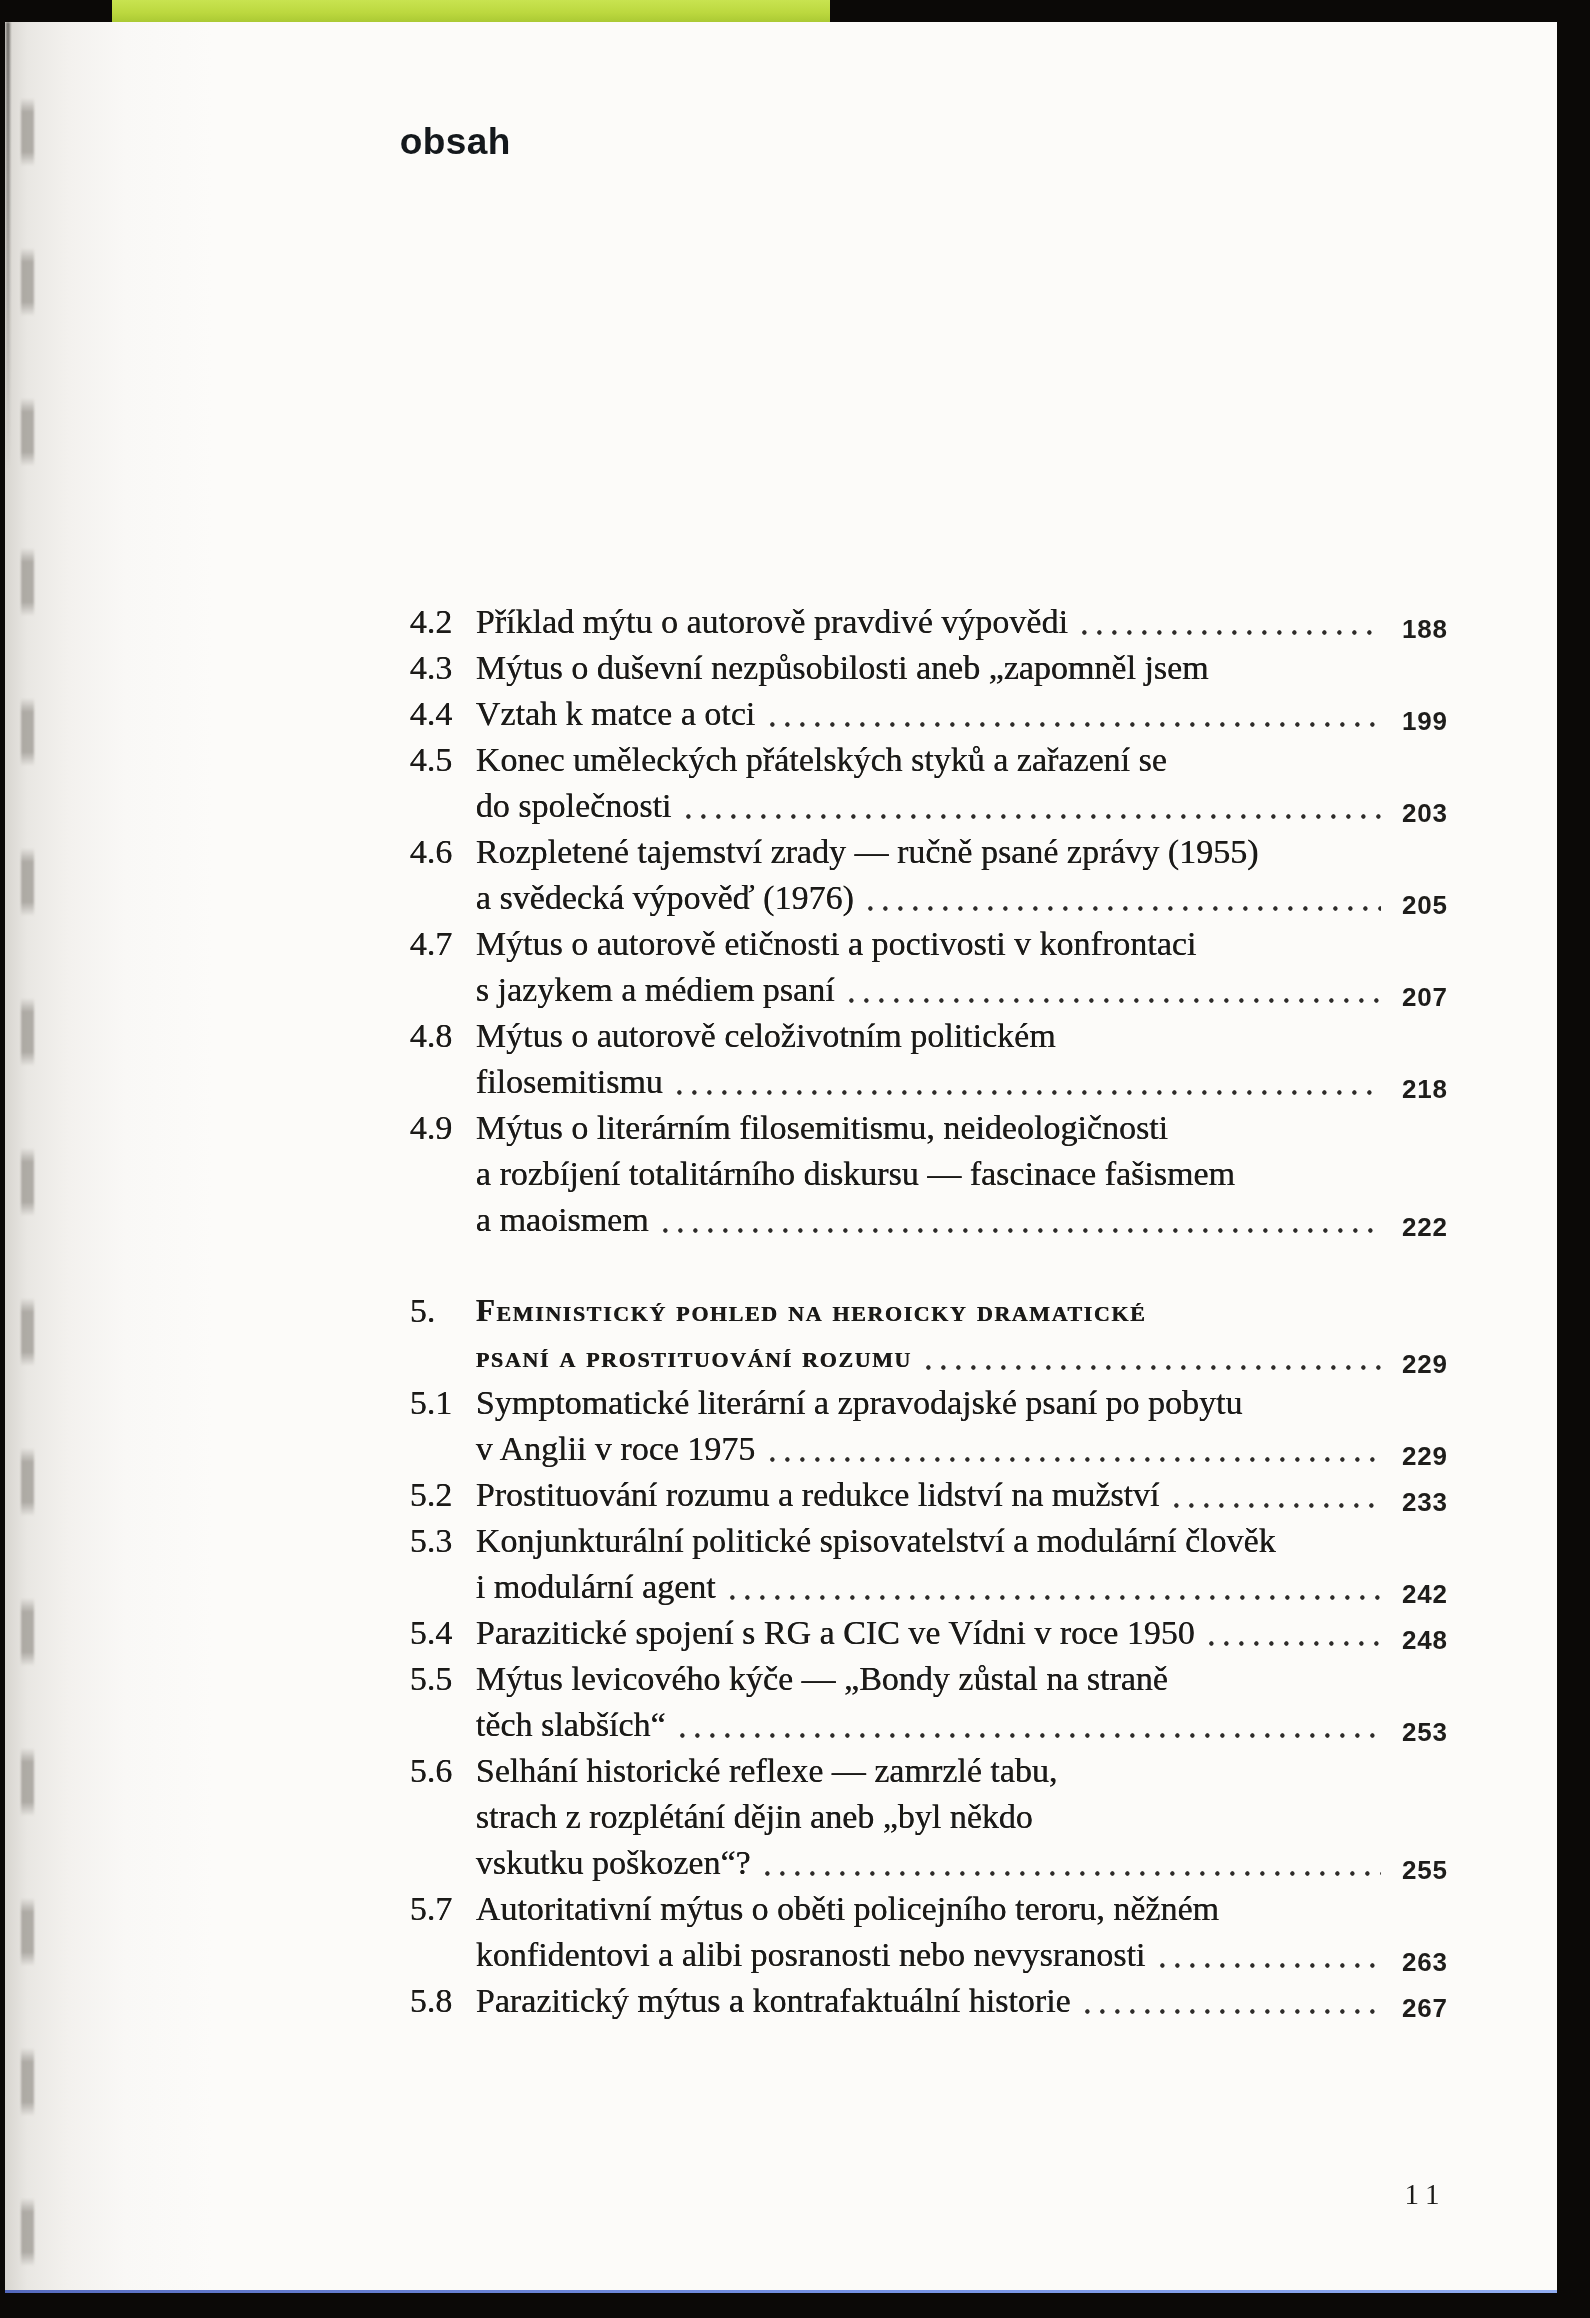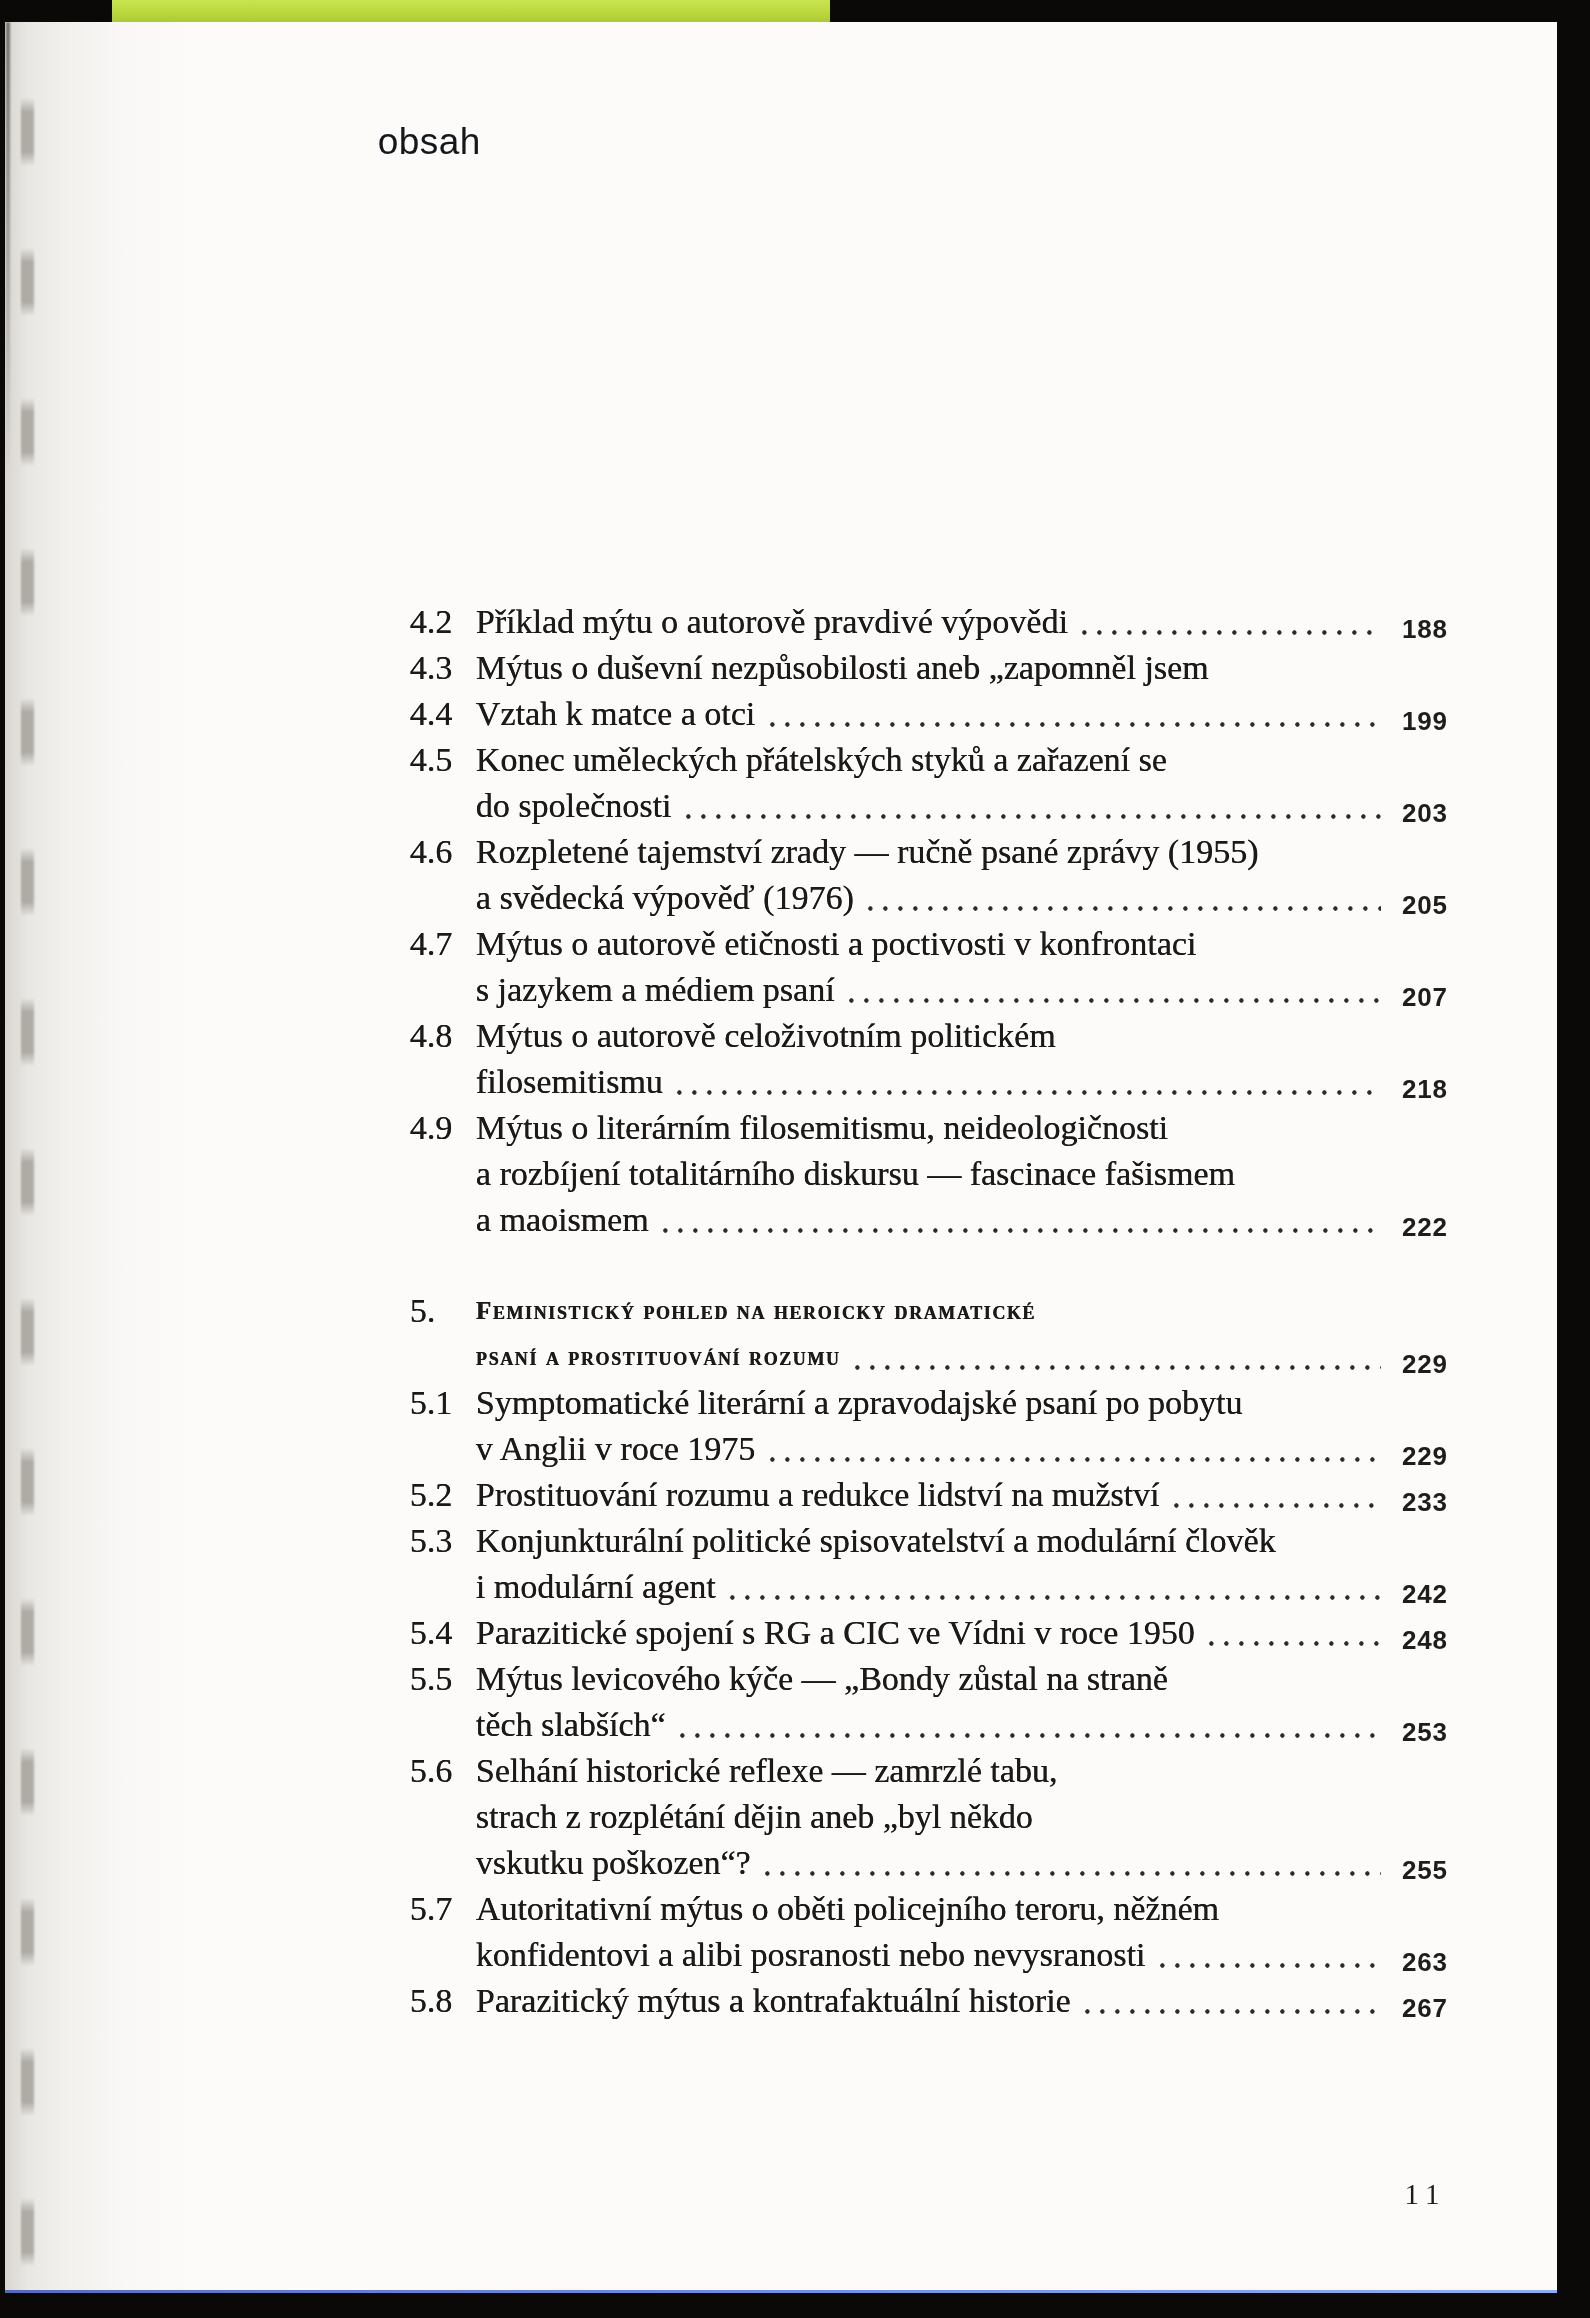--- a/index.html
+++ b/index.html
@@ -44,40 +44,41 @@
     background:linear-gradient(180deg,rgba(30,28,25,.55),rgba(30,28,25,0));
     filter:blur(0.8px);
   }
   
   .bottom-edge{
     position:absolute;left:0;bottom:0;width:100%;height:3.2px;
     background:linear-gradient(90deg,#3c55b8 0%,#5d7fe0 55%,#7fa0f0 100%);
     opacity:.85;
   }
   .running-head{
-    position:absolute;left:373px;top:101px;
+    position:absolute;left:395px;top:101px;
     font-family:"Liberation Sans","DejaVu Sans",sans-serif;
     font-size:37px;line-height:1;color:#14181c;
     letter-spacing:0.4px;
+    font-weight:bold;
   }
   .toc{
     position:absolute;left:405px;top:577px;width:1038px;
     color:#1b1a18;
     font-size:34px;
     text-shadow:0.3px 0 0 currentColor;
   }
   .entry{margin:0;}
   .entry.section{margin-top:45px;}
   .row{display:flex;align-items:center;height:46px;}
   .num{flex:0 0 66px;}
   .title{white-space:nowrap;}
   .entry.section .title{
     font-weight:700;
     font-variant:small-caps;
-    font-size:25px;
+    font-size:31px;
     letter-spacing:1.6px;
     text-shadow:0.5px 0 0 currentColor;
   }
   .leader{
     flex:1 1 auto;min-width:27px;
     align-self:flex-end;
     height:4.8px;
     margin:0 11.2px 10.4px 14.4px;
     background-image:radial-gradient(circle at 2.4px 2.4px,#2e2c2a 1.8px,rgba(0,0,0,0) 2.5px);
     background-size:15px 4.8px;

